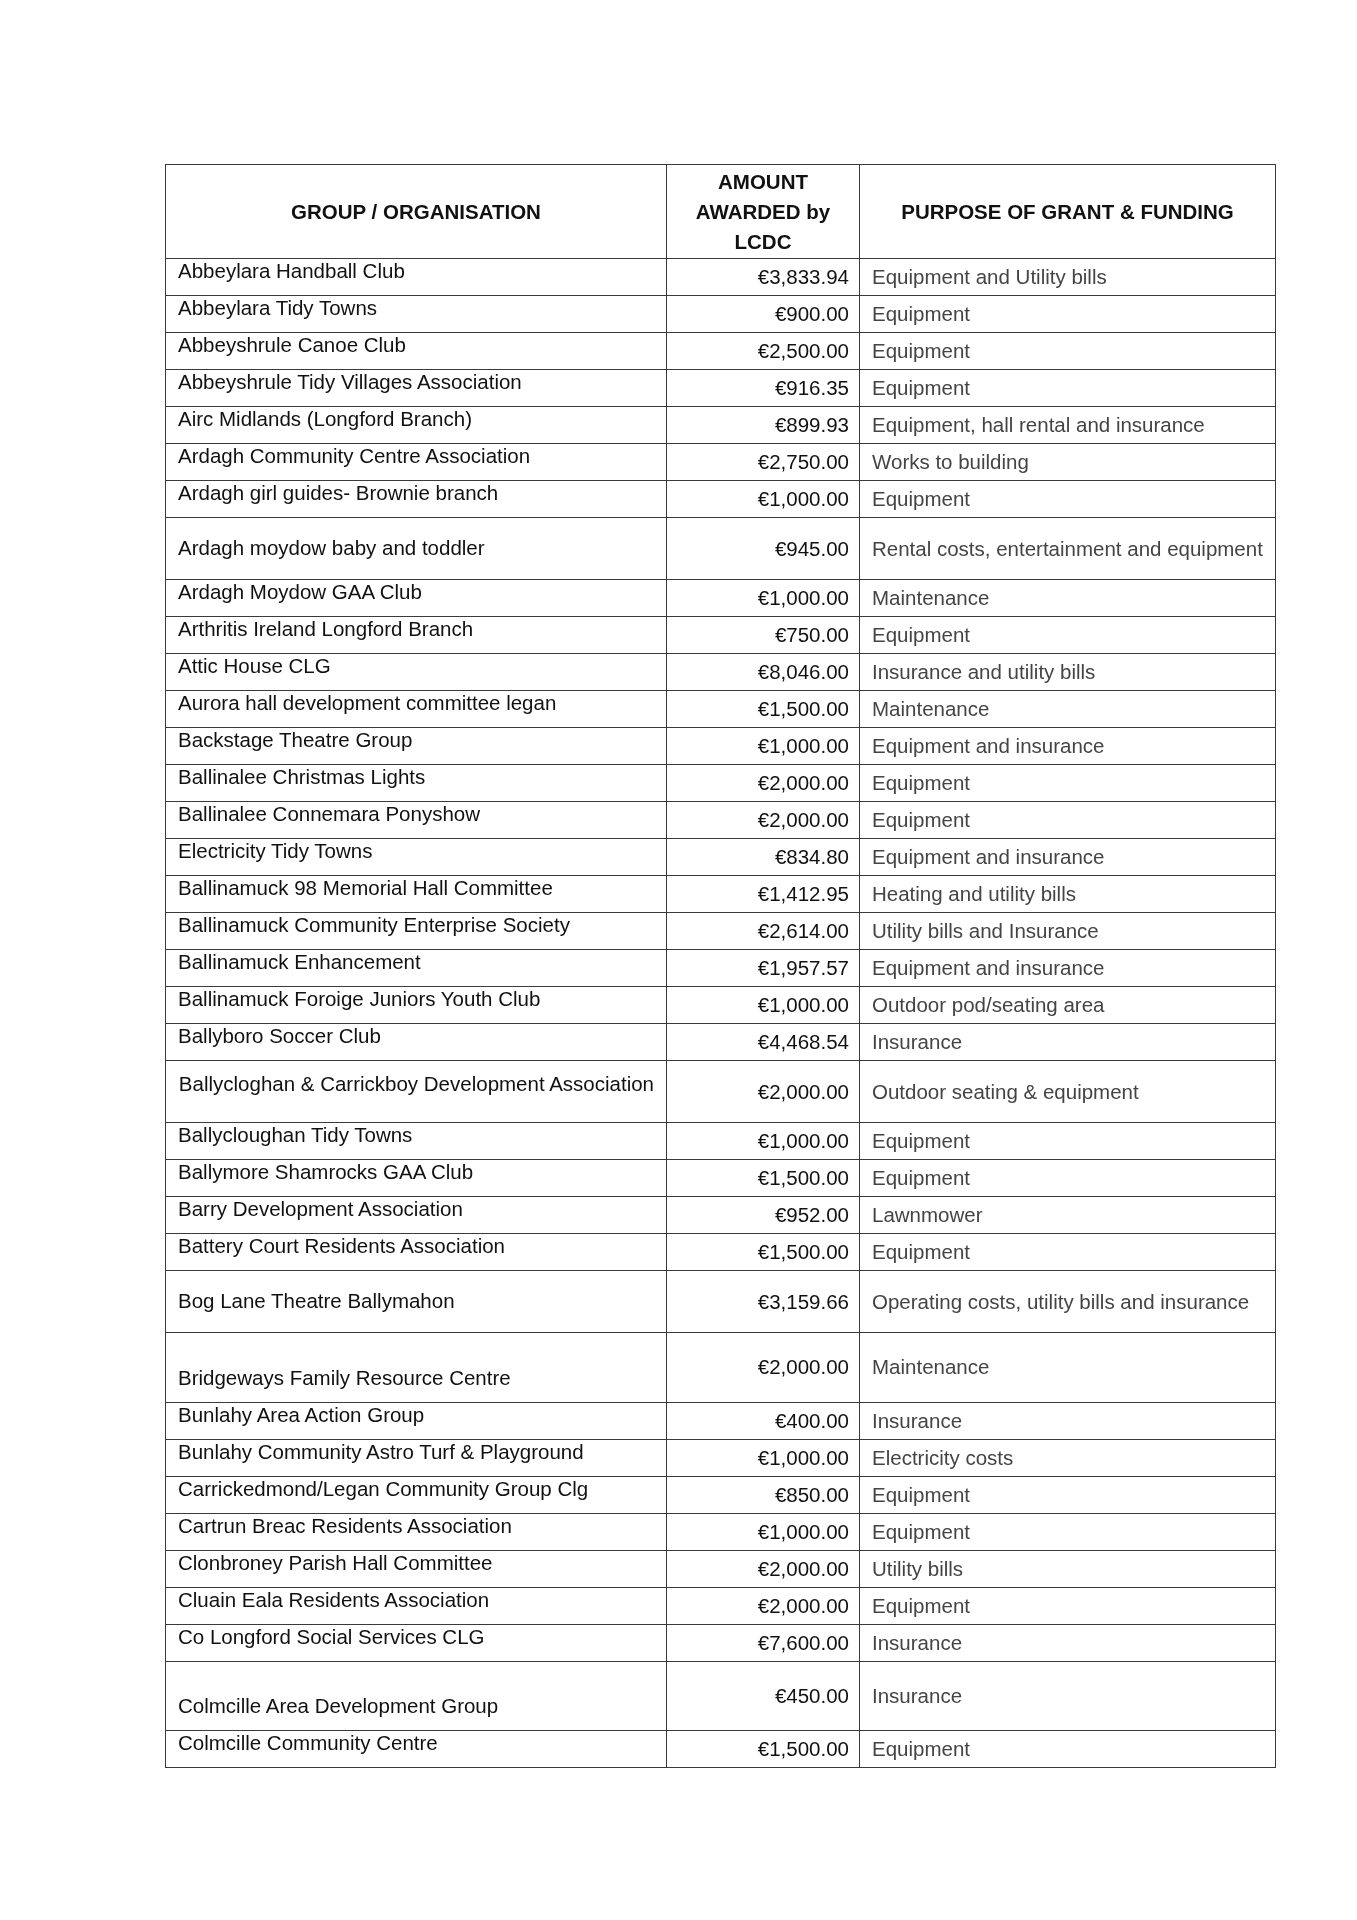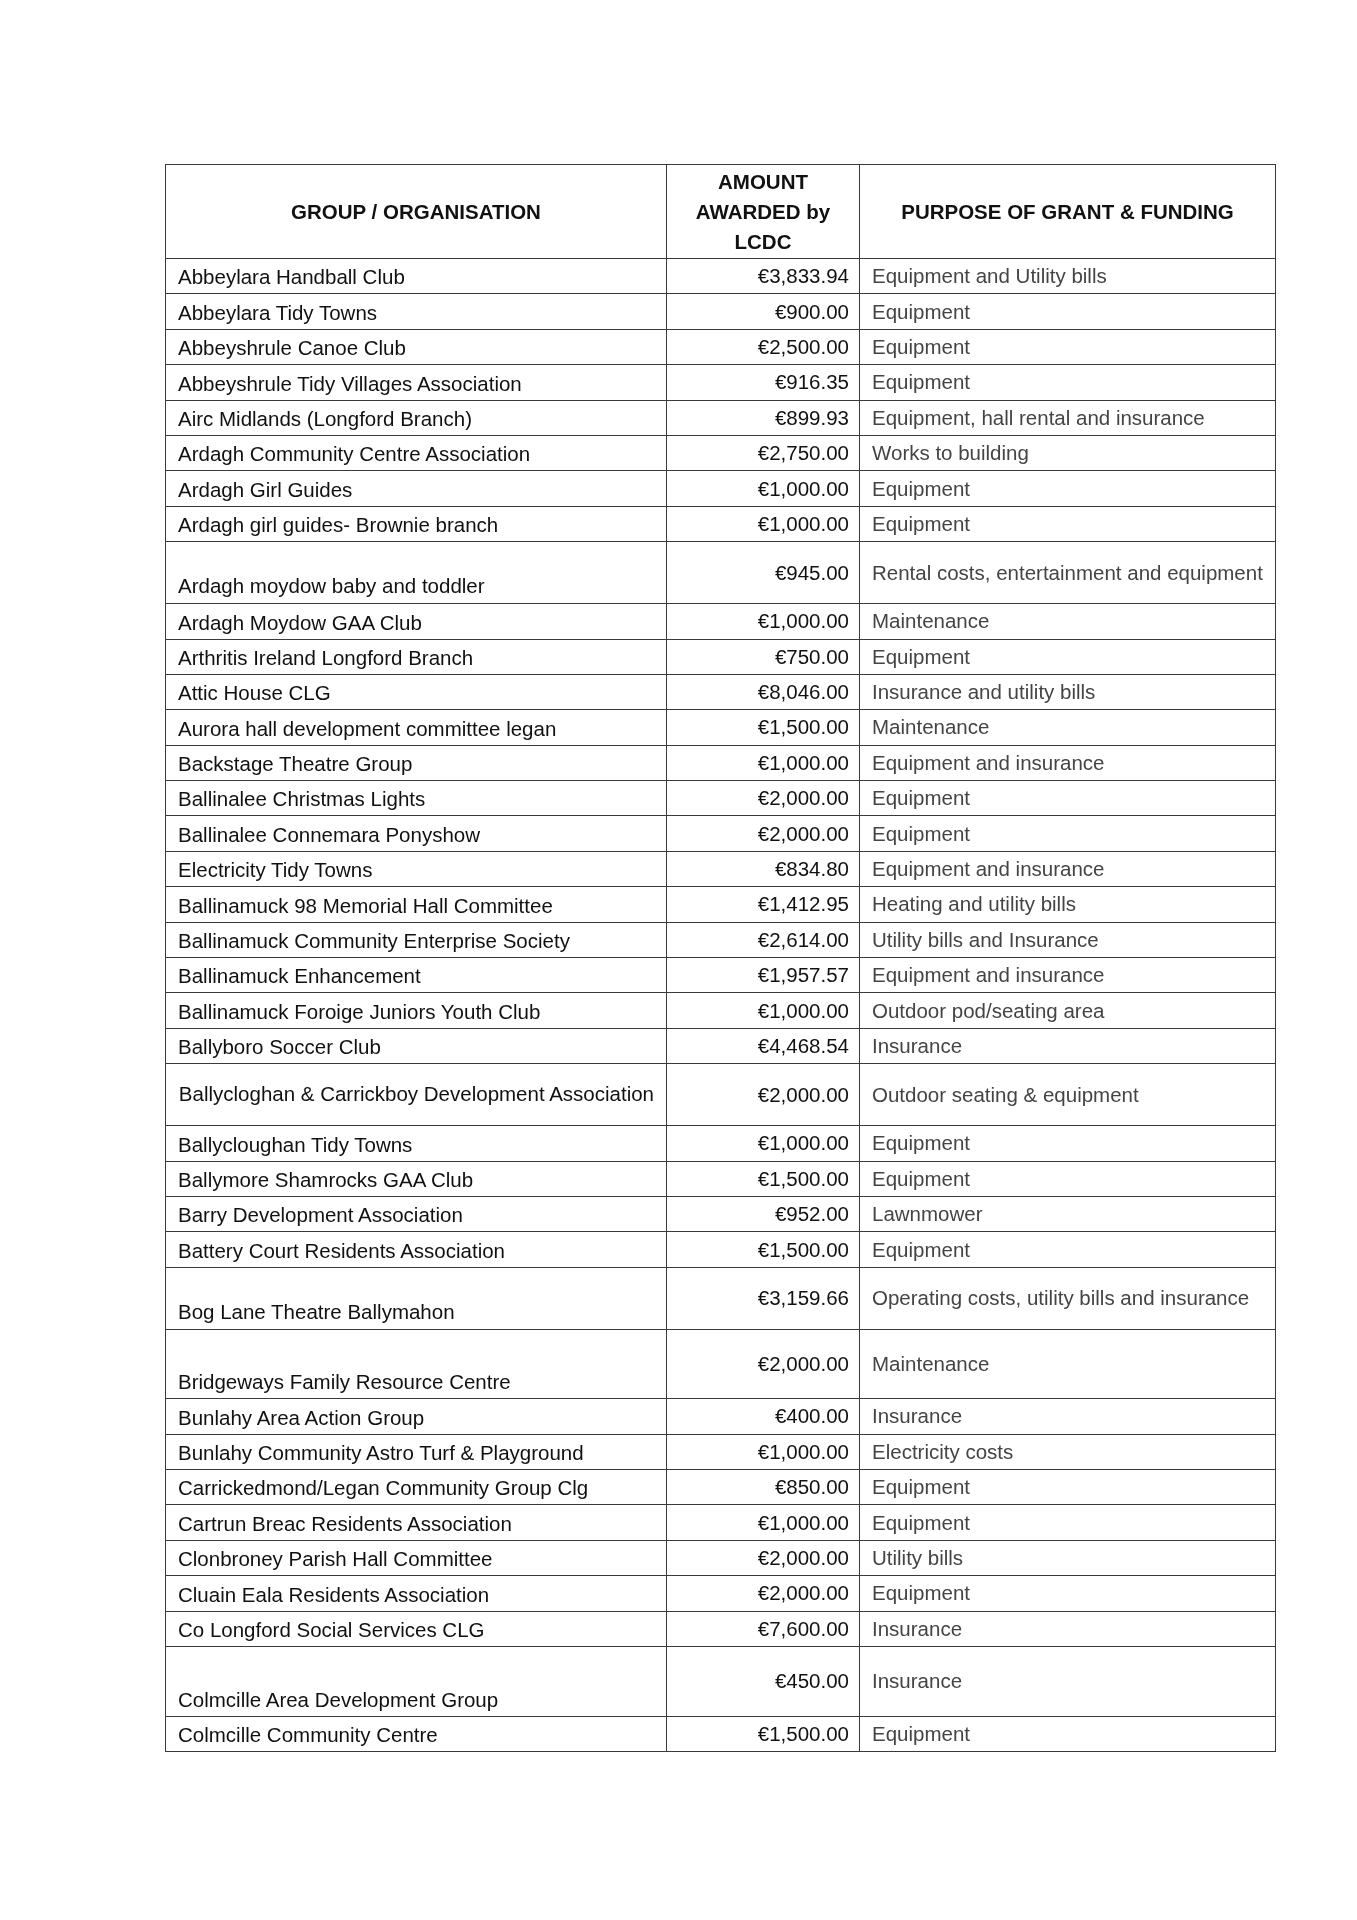--- a/index.html
+++ b/index.html
@@ -28,24 +28,24 @@
     font-weight: bold;
     text-align: center;
     vertical-align: middle;
     color: #111;
     line-height: 30px;
   }
   table.grants thead th.amount-h { white-space: normal; padding: 0 23px; }
   table.grants tbody tr { height: 35.4px; }
   table.grants tbody tr.double { height: 62px; }
   table.grants tbody tr.tall { height: 69.5px; margin-top: 44px; }
-  table.grants td.org { vertical-align: bottom; padding-bottom: 4px; color: #111; }
+  table.grants td.org { vertical-align: bottom; padding-bottom: 12px; color: #111; }
   table.grants td.amt { text-align: right; vertical-align: middle; color: #111; padding-right: 10px; }
   table.grants td.purpose { vertical-align: middle; color: #444; white-space: normal; line-height: 30px; }
-  table.grants tr.double td.org { white-space: normal; line-height: 30px; padding-bottom: 2px; }
+  table.grants tr.double td.org { white-space: normal; line-height: 30px; padding-bottom: 16px; }
   table.grants tr.double td.org.wrap2 { vertical-align: middle; text-align: right; }
 </style>
 </head>
 <body>
 
 <div class="page">
   <table class="grants">
     <colgroup>
       <col class="c1">
         <col class="c2">
@@ -87,25 +87,20 @@
           <td class="org">Airc Midlands (Longford Branch)</td>
           <td class="amt">€899.93</td>
           <td class="purpose">Equipment, hall rental and insurance</td>
         </tr>
         <tr>
           <td class="org">Ardagh Community Centre Association</td>
           <td class="amt">€2,750.00</td>
           <td class="purpose">Works to building</td>
         </tr>
         <tr>
-          <td class="org">Ardagh Girl Guides</td>
-          <td class="amt">€1,000.00</td>
-          <td class="purpose">Equipment</td>
-        </tr>
-        <tr>
           <td class="org">Ardagh girl guides- Brownie branch</td>
           <td class="amt">€1,000.00</td>
           <td class="purpose">Equipment</td>
         </tr>
         <tr class="double">
           <td class="org">Ardagh moydow baby and toddler</td>
           <td class="amt">€945.00</td>
           <td class="purpose">Rental costs, entertainment and equipment</td>
         </tr>
         <tr>

